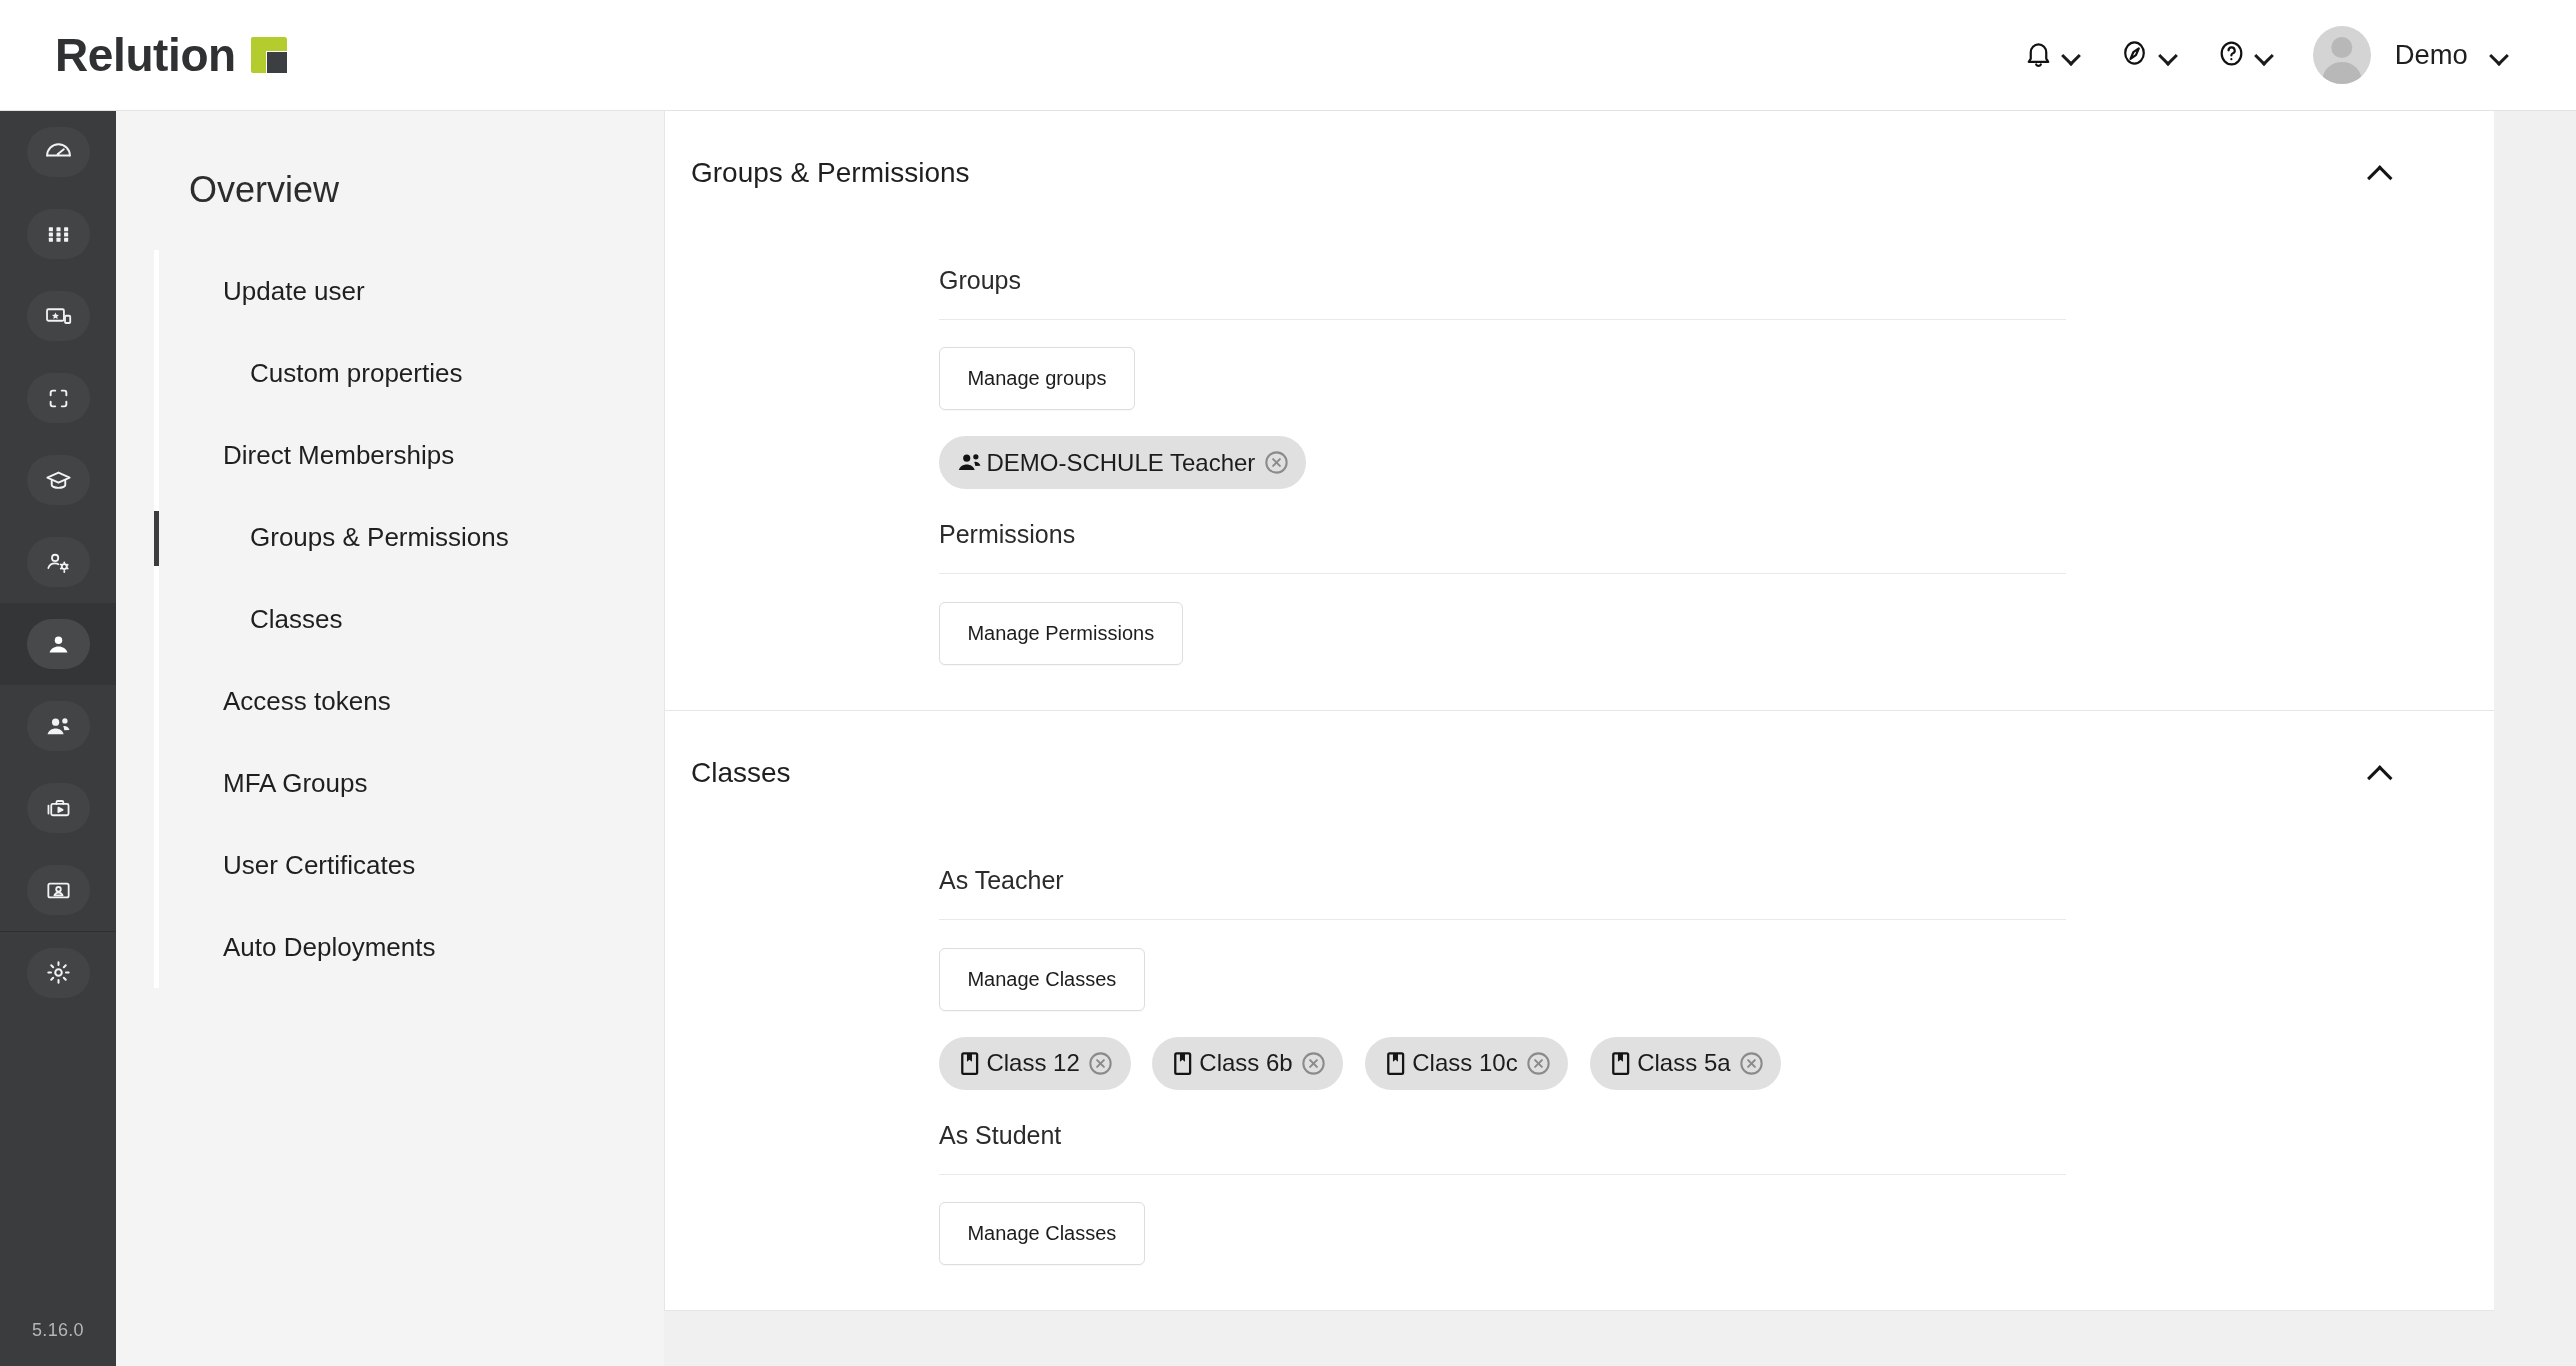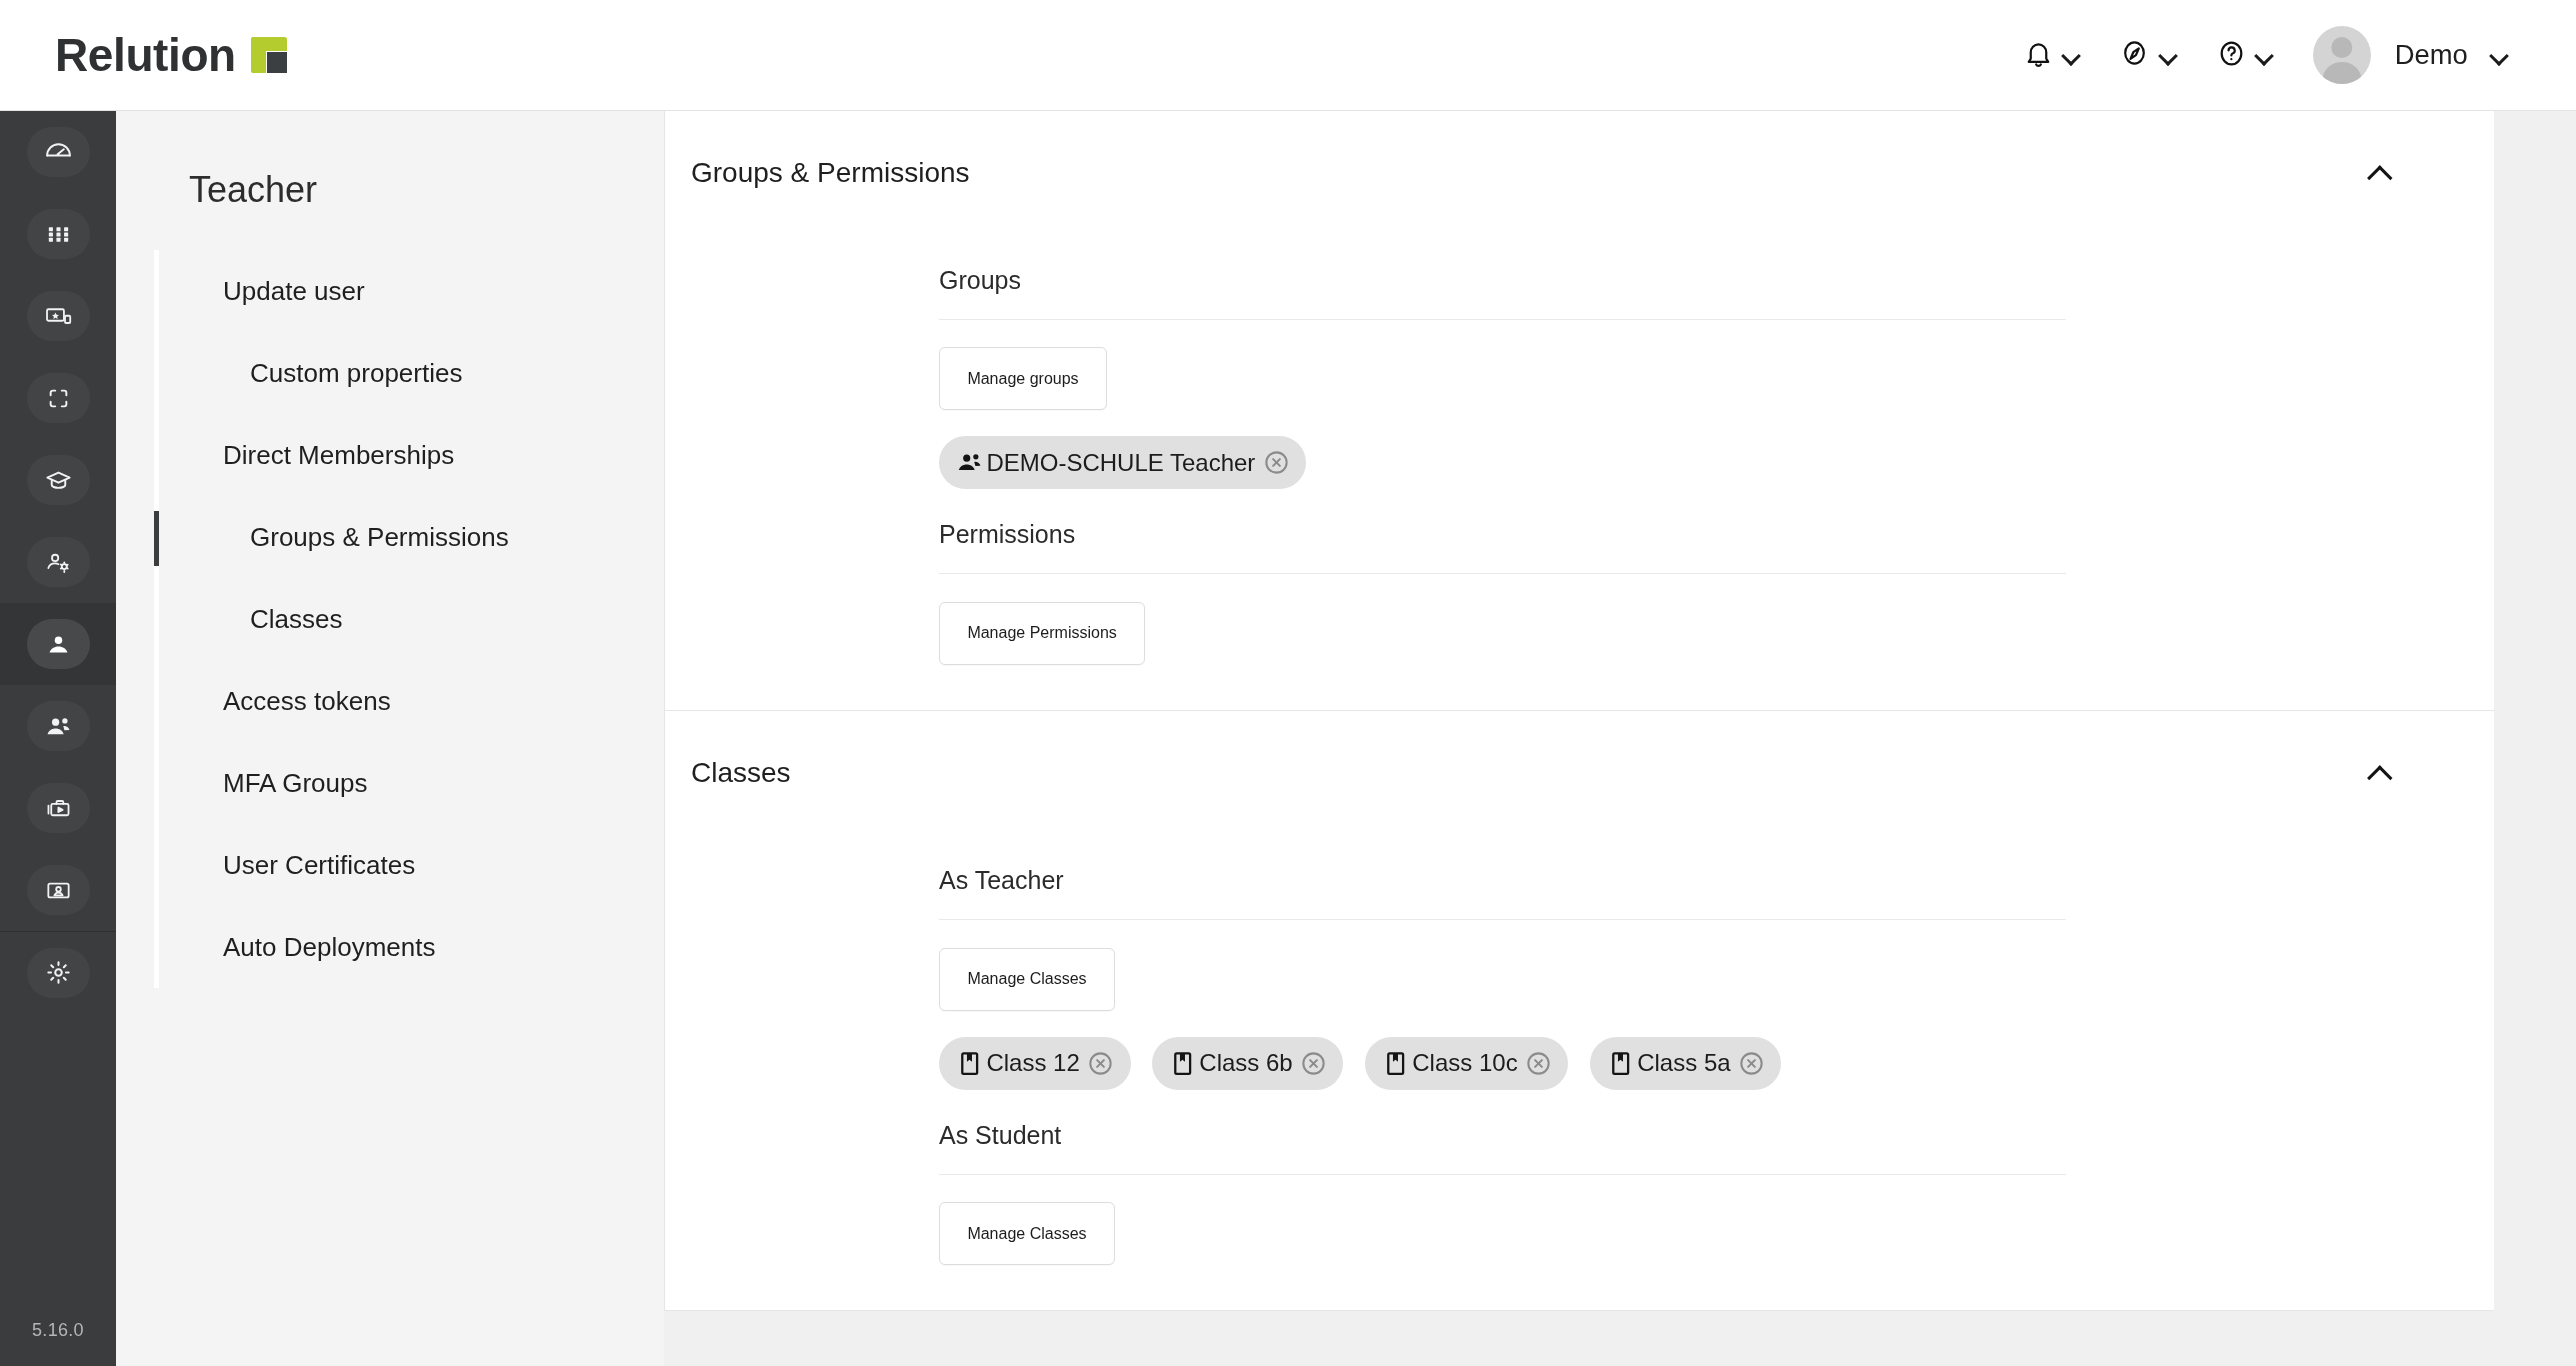--- a/index.html
+++ b/index.html
@@ -161,21 +161,21 @@
     font-size: 25px; color: #2b2b2b; padding-top: 31px;
   }
   .field-rule {
     height: 0.9px; background: #e9e9e9; width: 1127px; margin-top: 24px;
   }
 
   .btn {
     display: inline-flex; align-items: center; justify-content: center;
     height: 63px; padding: 0 27.4px;
     background: #ffffff; border: 0.9px solid #dddddd; border-radius: 6px;
-    font-size: 16px; color: #1d1d1d; cursor: pointer;
+    font-size: 20px; color: #1d1d1d; cursor: pointer;
     margin-top: 27.4px;
     font-family: "Liberation Sans", sans-serif;
     box-shadow: 0 0.9px 0.9px rgba(0,0,0,0.03);
   }
 
   .chip-row { display: flex; flex-wrap: wrap; gap: 21.4px; margin-top: 26px; }
   .chip {
     display: inline-flex; align-items: center; gap: 3px;
     height: 53px; padding: 0 15.4px 0 17px;
     background: #e0e0e0; border-radius: 26.6px;
@@ -376,21 +376,21 @@
           </svg>
         </span>
       </div>
     </div>
 
     <div class="rail-spacer"></div>
     <div class="rail-version">5.16.0</div>
   </div>
 
   <div class="subnav">
-    <div class="subnav-title">Teacher</div>
+    <div class="subnav-title">Overview</div>
     <div class="navlist" id="navlist">
       <div class="navrail"></div>
       <div class="navrail-thumb" id="navthumb" style="top: 261px; height: 55px;"></div>
     <div class="navitem">Update user</div>
         <div class="navitem indent">Custom properties</div>
         <div class="navitem">Direct Memberships</div>
         <div class="navitem indent">Groups &amp; Permissions</div>
         <div class="navitem indent">Classes</div>
         <div class="navitem">Access tokens</div>
         <div class="navitem">MFA Groups</div>

